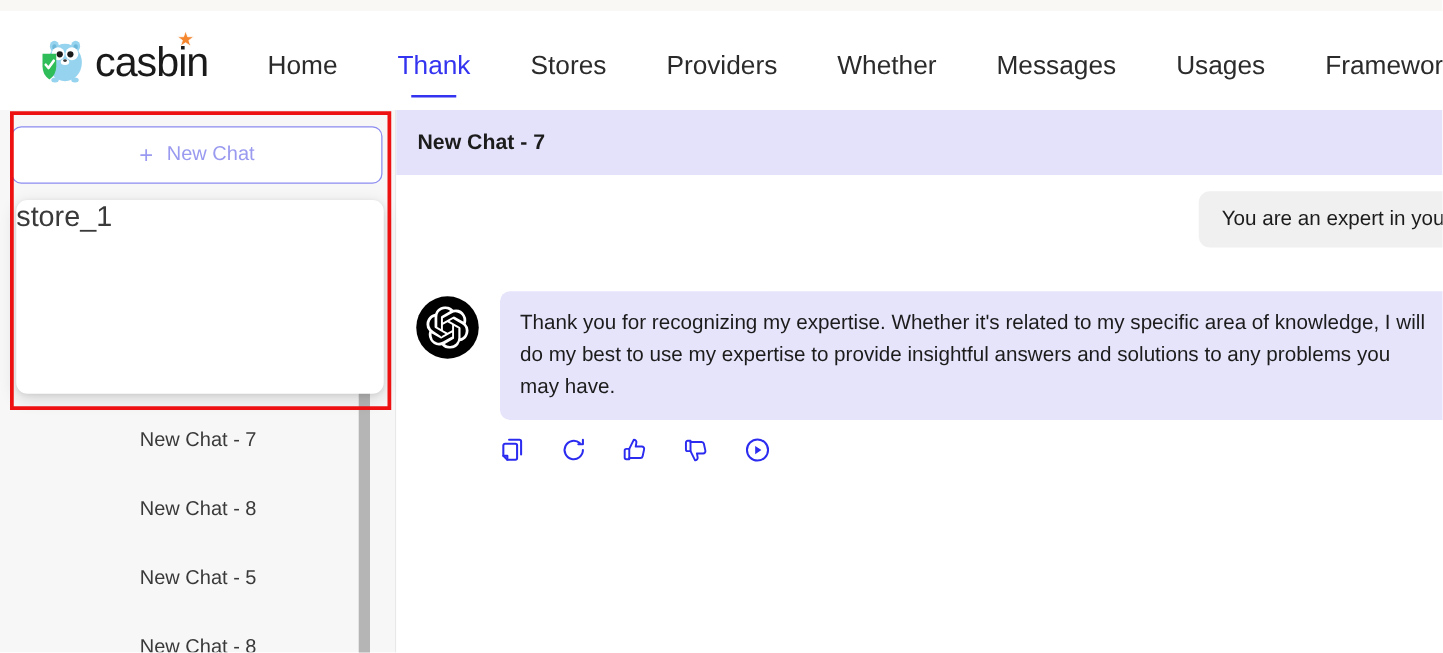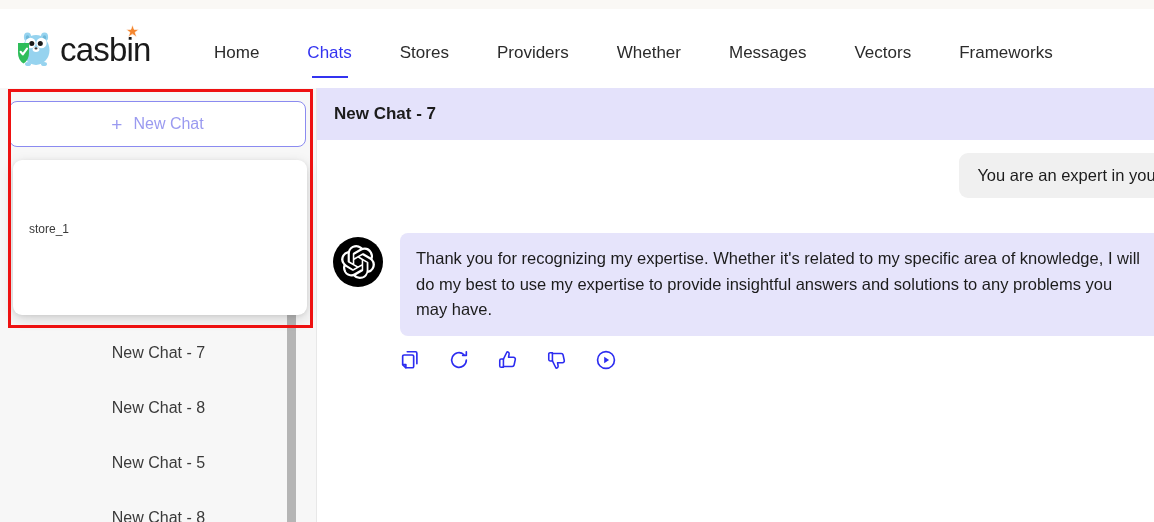--- a/index.html
+++ b/index.html
@@ -17,42 +17,42 @@
     background:#faf8f5;
   }
 
   
   .header {
     position:absolute; left:0; top:9px; width:1154px; height:79px;
     background:#ffffff;
     display:flex; align-items:center;
   }
   .logo-wrap {
-    position:absolute; left:12px; top:17px;
+    position:absolute; left:28px; top:17px;
     display:flex; align-items:center; gap:2px;
   }
   .logo-gopher { width:46px; height:46px; position:relative; }
   .logo-text {
     font-size:33px; font-weight:500; color:#1a1a1a;
     letter-spacing:-0.8px; line-height:1; position:relative;
   }
   .logo-star {
     position:absolute; right:11px; top:-9px; width:15px; height:15px;
     color:#f5862e; font-size:17px; line-height:15px; text-align:center;
   }
 
   .nav {
     position:absolute; left:190px; top:9px;
     height:70px; display:flex; align-items:center; gap:0px;
   }
   .nav-item {
     position:relative;
     padding:0 24px; height:70px;
     display:flex; align-items:center; justify-content:center;
-    font-size:17px; color:#2b2b2b; cursor:pointer;
+    font-size:21px; color:#2b2b2b; cursor:pointer;
     white-space:nowrap;
   }
   .nav-item.active { color:#3333f0; }
   .nav-item.active::after {
     content:""; position:absolute; left:50%; transform:translateX(-50%);
     bottom:10px; width:36px; height:2.5px; background:#3333f0;
   }
 
   
   .sidebar {
@@ -92,23 +92,22 @@
   
   .store-dropdown {
     position:absolute; left:13px; top:160px; width:294px; height:155px;
     background:#ffffff;
     border-radius:9px;
     box-shadow:0 4px 14px rgba(0,0,0,0.14), 0 1px 4px rgba(0,0,0,0.08);
     overflow:hidden;
     z-index:30;
   }
   .store-option {
-    height:76px; display:flex; align-items:flex-end;
-    padding-left:16px;
-    font-size:12px; color:#3a3a3a; cursor:pointer;
+    height:76px; display:flex; align-items:flex-start;
+    font-size:23px; color:#3a3a3a; cursor:pointer;
   }
 
   
   .red-box {
     position:absolute; left:8px; top:89px; width:305px; height:239px;
     border:3px solid #ee1111;
     pointer-events:none; z-index:40;
   }
 
   
@@ -212,36 +211,36 @@
           </svg>
         </span>
       </div>
     </div>
 
     <div class="nav">
       <div class="nav-item">
           <span>Home</span>
         </div>
       <div class="nav-item active">
-          <span>Chats</span>
+          <span>Thank</span>
         </div>
       <div class="nav-item">
           <span>Stores</span>
         </div>
       <div class="nav-item">
           <span>Providers</span>
         </div>
       <div class="nav-item">
           <span>Whether</span>
         </div>
       <div class="nav-item">
           <span>Messages</span>
         </div>
       <div class="nav-item">
-          <span>Vectors</span>
+          <span>Usages</span>
         </div>
       <div class="nav-item">
           <span>Frameworks</span>
         </div>
     </div>
   </div>
 
   <div class="sidebar">
 
     <div class="newchat-btn">

